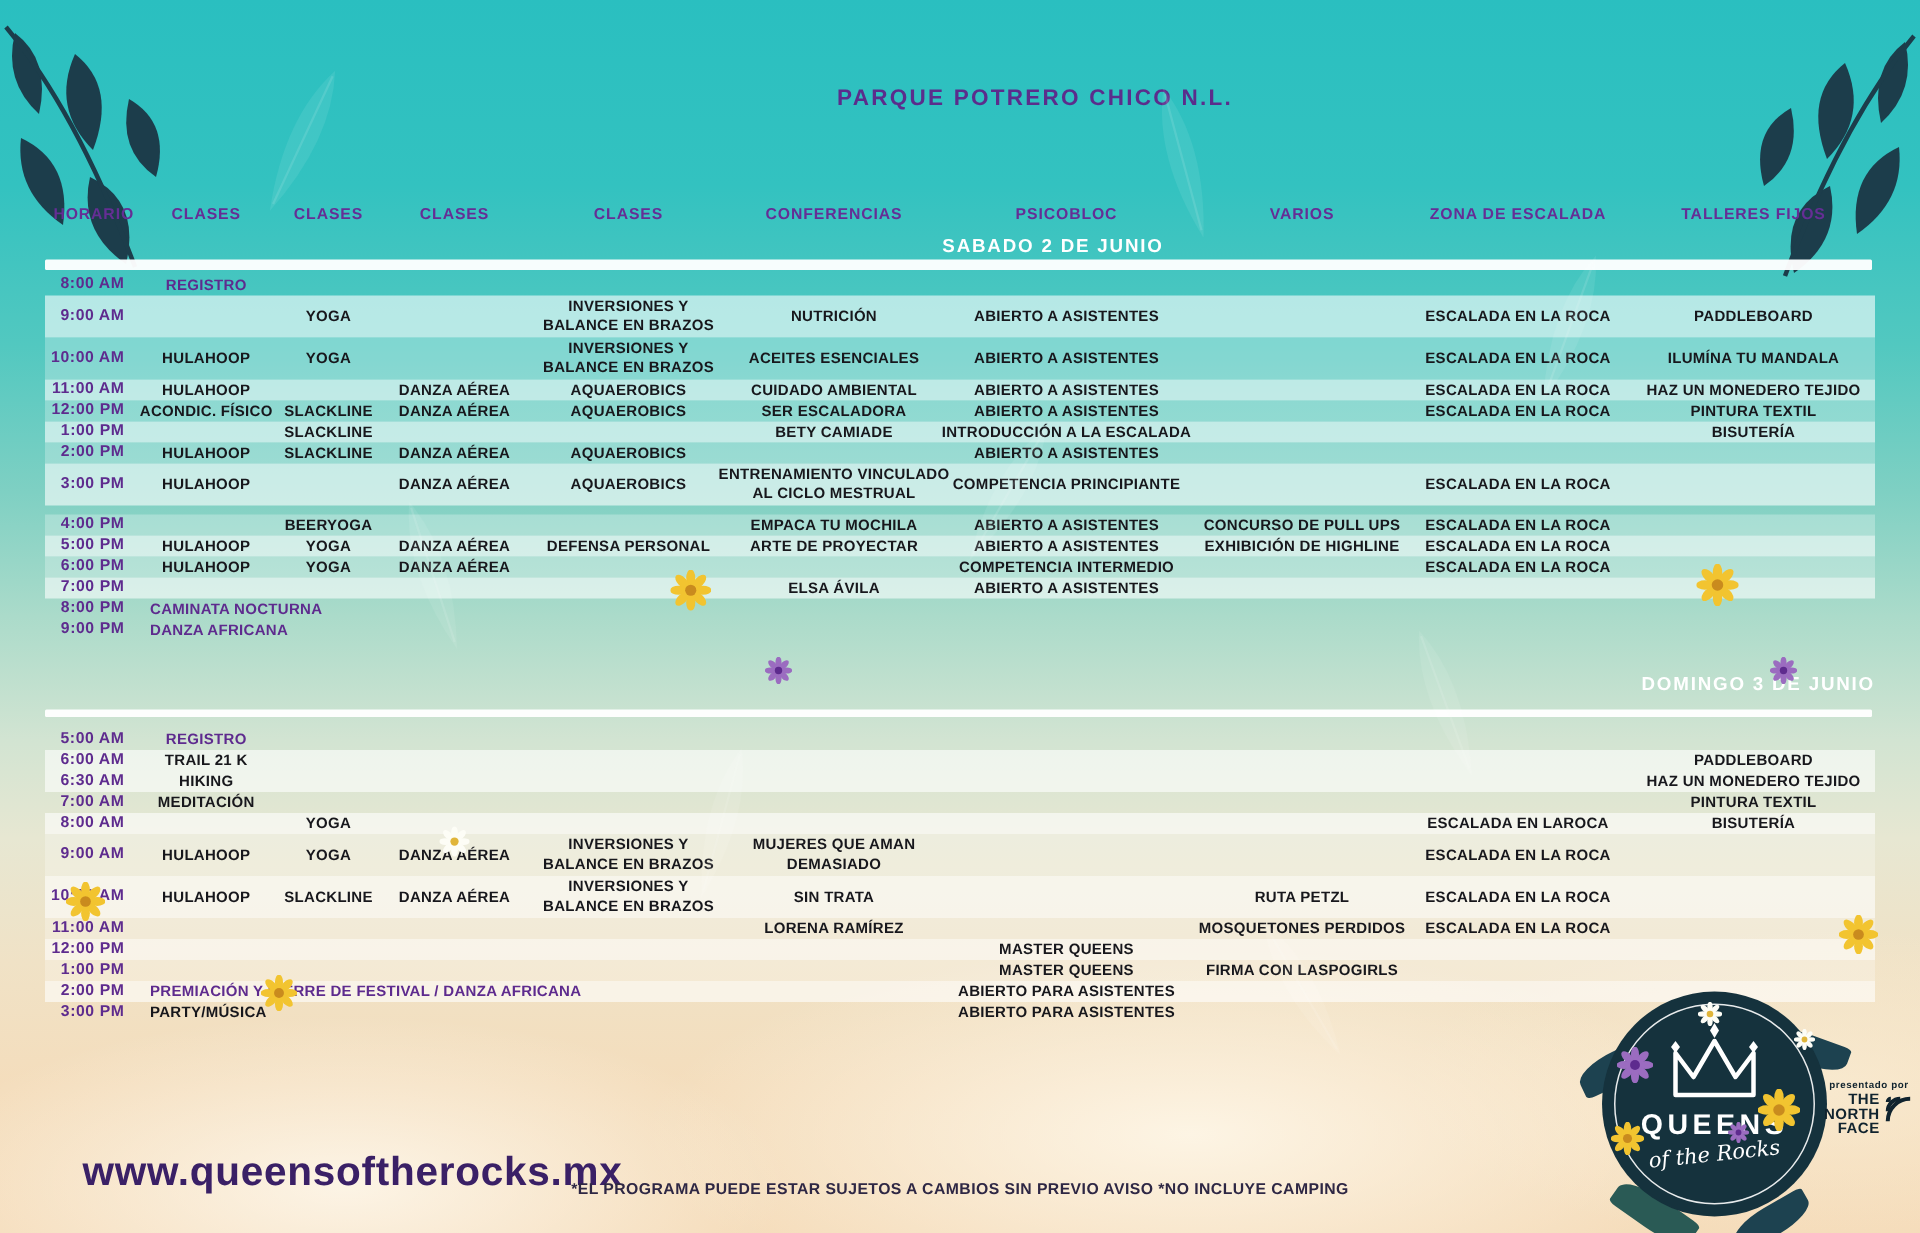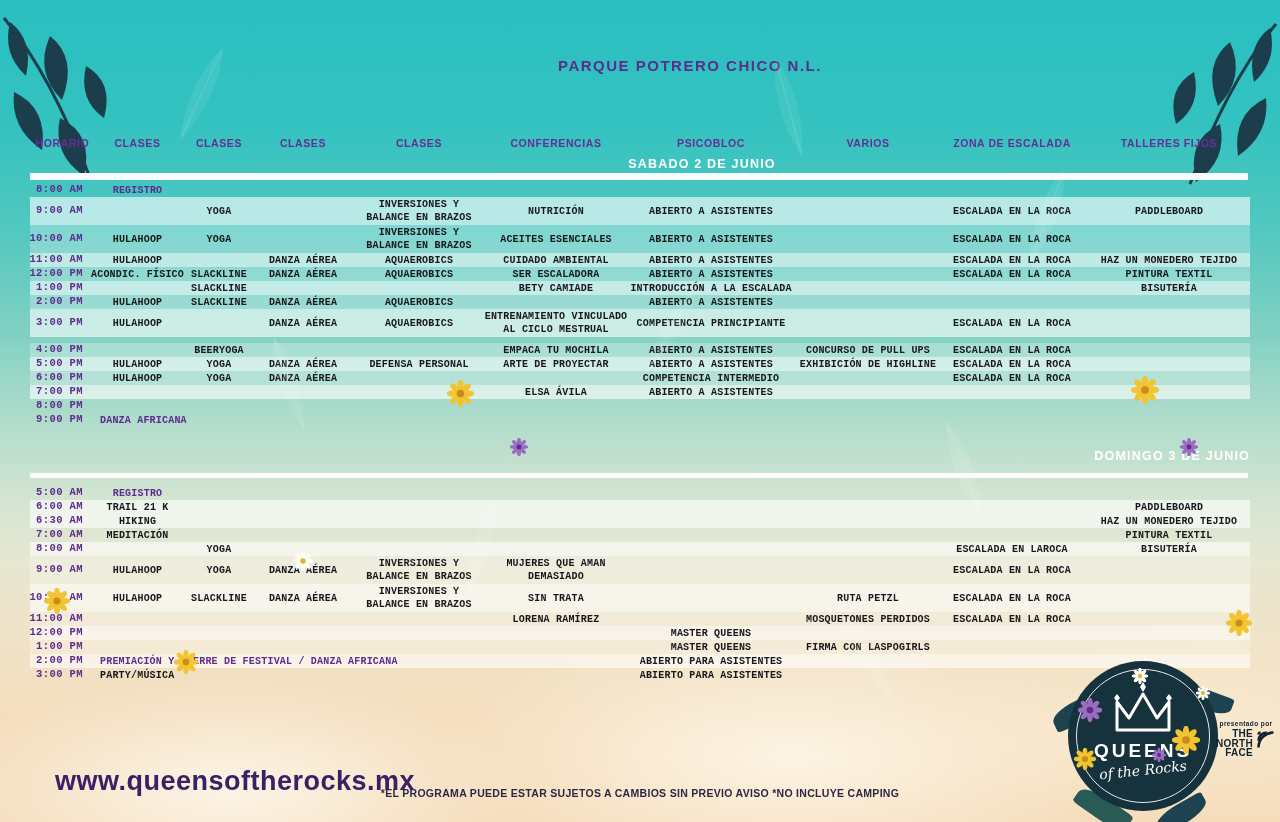--- a/index.html
+++ b/index.html
@@ -32,21 +32,21 @@
   .day-label { left:30px; width:1220px; text-align:center; padding-left:124px;
     color:#ffffff; font-size:12.5px; font-weight:800; letter-spacing:1.2px; }
   .day-bar { left:30px; width:1218px; background:rgba(255,255,255,.96); border-radius:1px; }
   #sat-label { top:157px; }
   #sat-bar { top:173px; height:7px; }
   #sat-rows { top:183px; left:30px; width:1220px; }
   #dom-label { top:449px;text-align:right; }
   #dom-bar { top:473px; height:5px; }
   #dom-rows { top:486px; left:30px; width:1220px; }
 
-  .row { display:grid; grid-template-columns:65px 85px 78px 90px 142px 132px 178px 136px 152px 162px; min-height:14px;font-family:Liberation Mono, monospace; }
+  .row { display:grid; grid-template-columns:65px 85px 78px 90px 142px 132px 178px 136px 152px 162px; min-height:14px; }
   .row.tall { min-height:28px; }
   .row.gap-before { margin-top:6px; }
   .stripe-strong { background:rgba(255,255,255,.60); }
   .stripe-weak { background:rgba(255,255,255,.27); }
   .cell { display:flex; align-items:center; justify-content:center;
     font-size:10px; font-weight:700; color:var(--ink); letter-spacing:.2px; }
   .cell span { white-space:pre; text-align:center; line-height:1.3; }
   .cell.time { justify-content:flex-end; padding-right:12px; color:var(--purple); font-size:10.5px; letter-spacing:.4px; }
   .cell.accent { color:var(--purple); }
   .cell.span { justify-content:flex-start; padding-left:5px; }
@@ -167,20 +167,23 @@
         </div>
         <div class="cell" style="grid-column: 6;">
           <span>ACEITES ESENCIALES</span>
         </div>
         <div class="cell" style="grid-column: 7;">
           <span>ABIERTO A ASISTENTES</span>
         </div>
         <div class="cell" style="grid-column: 9;">
           <span>ESCALADA EN LA ROCA</span>
         </div>
+        <div class="cell" style="grid-column: 10;">
+          <span>ILUMÍNA TU MANDALA</span>
+        </div>
       </div>
       <div class="row stripe-strong">
         <div class="cell time" style="grid-column: 1;">
           <span>11:00 AM</span>
         </div>
         <div class="cell" style="grid-column: 2;">
           <span>HULAHOOP</span>
         </div>
         <div class="cell" style="grid-column: 4;">
           <span>DANZA AÉREA</span>
@@ -367,20 +370,23 @@
         <div class="cell" style="grid-column: 6;">
           <span>ELSA ÁVILA</span>
         </div>
         <div class="cell" style="grid-column: 7;">
           <span>ABIERTO A ASISTENTES</span>
         </div>
       </div>
       <div class="row stripe-none">
         <div class="cell time" style="grid-column: 1; align-items: flex-end;">
           <span>8:00 PM</span>
+        </div>
+        <div class="cell span accent" style="grid-column: 2 / span 5;">
+          <span>CAMINATA NOCTURNA</span>
         </div>
       </div>
       <div class="row stripe-none">
         <div class="cell time" style="grid-column: 1;">
           <span>9:00 PM</span>
         </div>
         <div class="cell span accent" style="grid-column: 2 / span 5;">
           <span>DANZA AFRICANA</span>
         </div>
       </div>

